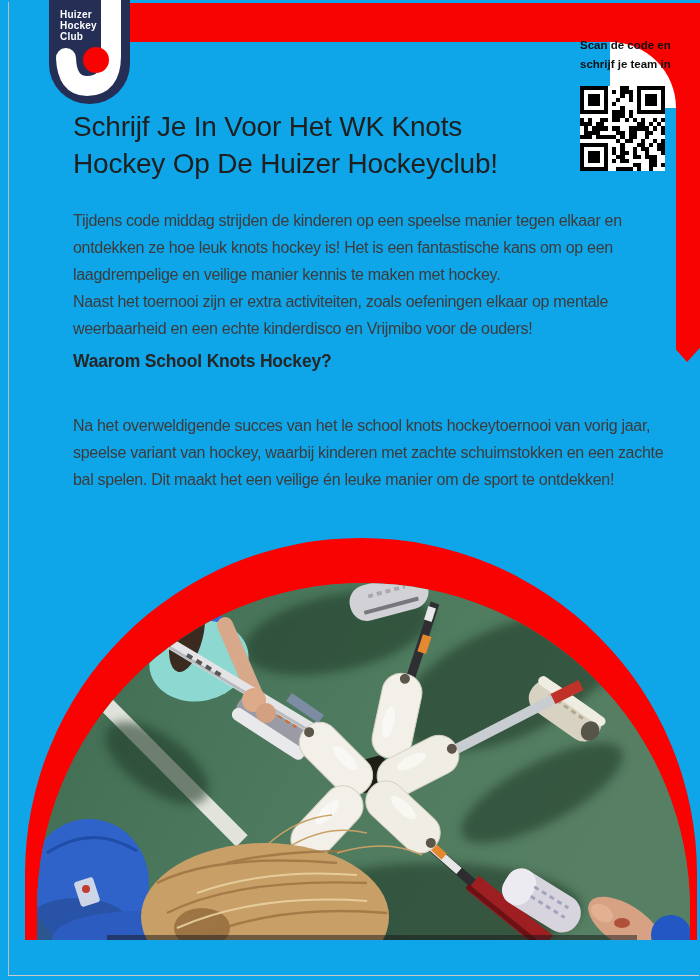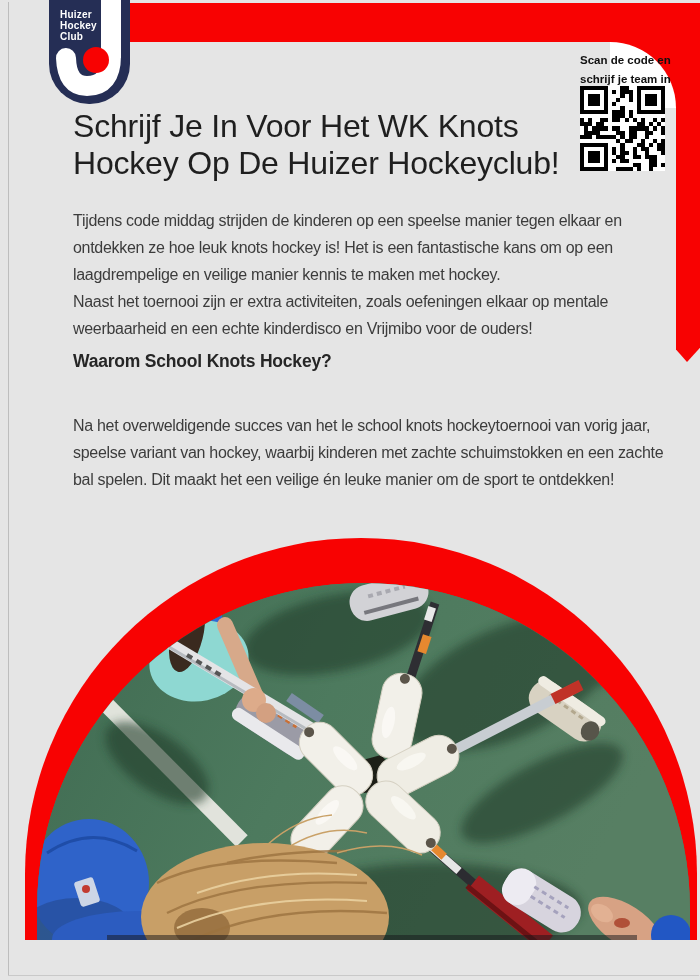--- a/index.html
+++ b/index.html
@@ -1,17 +1,17 @@
 <!DOCTYPE html>
 <html style="--accent-red: #f80202; --navy: #252e55; --turf-green: #4d7a5e; --text-dark: #1f1f1f; --text-body: #3c3c3c;"><head>
 <meta charset="utf-8">
 <style>
   html,body{margin:0;padding:0;background:#fff;}
   .page{
-    position:relative;width:700px;height:980px;background:#e5e5e5;overflow:hidden;
+    position:relative;width:700px;height:980px;background:#0ea5e9;overflow:hidden;
     font-family:"Liberation Sans",sans-serif;
   }
   .hairline-left{position:absolute;left:8px;top:2px;width:1px;height:974px;background:#bdbdbd;}
   .hairline-bottom{position:absolute;left:8px;top:975px;width:691px;height:1px;background:#c9c9c9;}
 
   
   .top-band{position:absolute;left:100px;top:3px;width:600px;height:39px;
     background:var(--accent-red);border-top-right-radius:14px;}
   .right-band{position:absolute;left:676px;top:3px;width:24px;height:359px;
     background:var(--accent-red);
@@ -21,27 +21,27 @@
     border-top-right-radius:66px;}
 
   
   .logo{position:absolute;left:49px;top:0;width:81px;height:104px;
     background:var(--navy);border-radius:0 0 40px 40px;}
   .logo svg{display:block;}
   .logo-text{fill:#fff;font-family:"Liberation Sans",sans-serif;font-weight:bold;
     font-size:10px;letter-spacing:.2px;}
 
   
-  .qr-label{position:absolute;left:580px;top:51px;width:120px;
+  .qr-label{position:absolute;left:580px;top:36px;width:120px;
     font-size:11.5px;font-weight:bold;line-height:19px;color:#101010;}
   .qr-box{position:absolute;left:580px;top:86px;width:85px;height:85px;background:#fff;}
 
   
   .heading{position:absolute;left:73px;top:108px;width:580px;
-    font-size:32px;line-height:37px;color:var(--text-dark);font-weight:400;letter-spacing:-.2px;}
+    font-size:28px;line-height:37px;color:var(--text-dark);font-weight:400;letter-spacing:-.2px;}
   .heading div{white-space:nowrap;}
   .bodytext{font-size:16px;line-height:27px;color:var(--text-body);letter-spacing:-.3px;}
   .bodytext div{white-space:nowrap;}
   .intro{position:absolute;left:73px;top:207px;width:590px;}
   .why-title{position:absolute;left:73px;top:351px;font-size:17.5px;font-weight:bold;
     color:#262626;letter-spacing:-.2px;}
   .why-body{position:absolute;left:73px;top:380px;width:600px;margin-top:32px;}
 
   
   .arch-outer{position:absolute;left:25px;top:538px;width:672px;height:402px;

